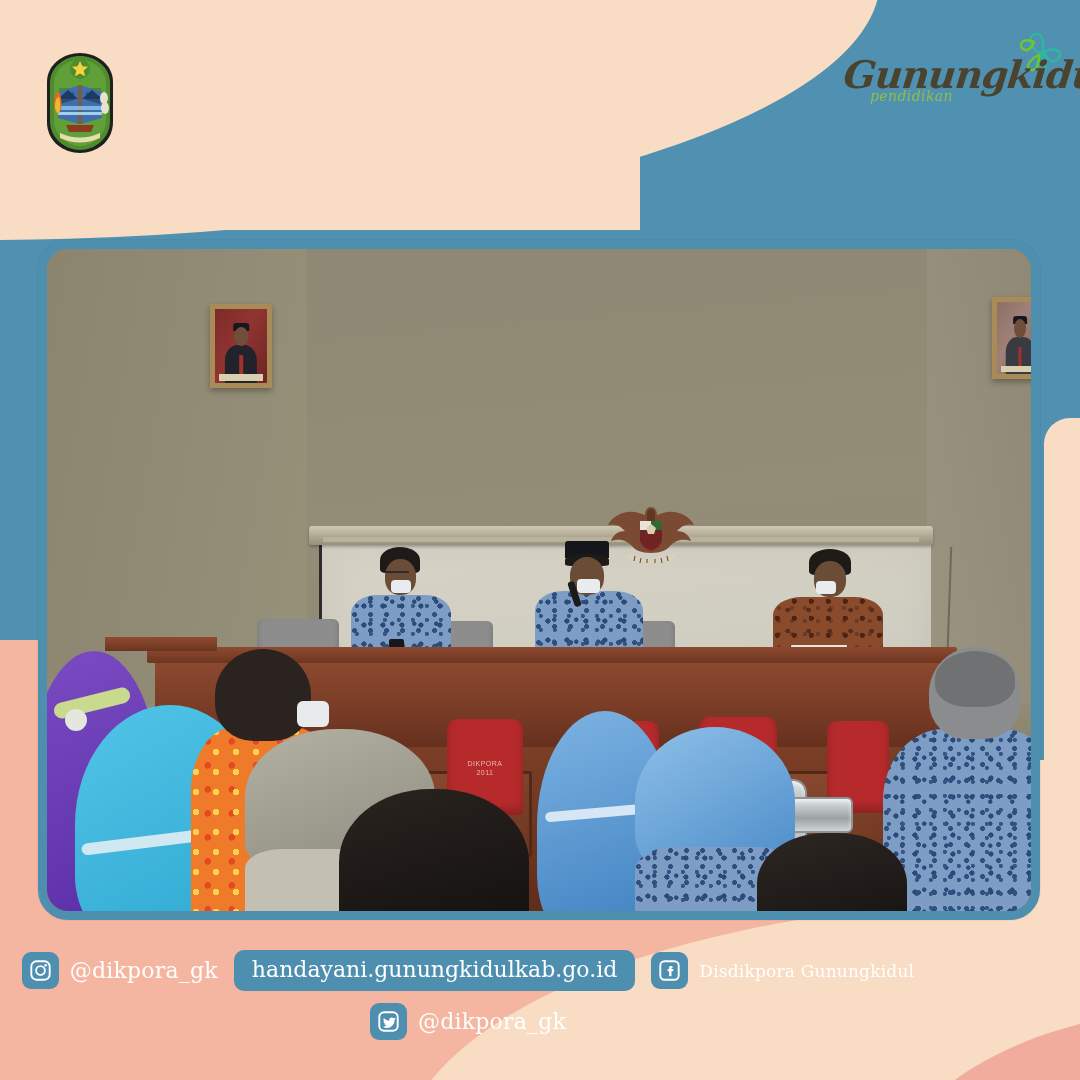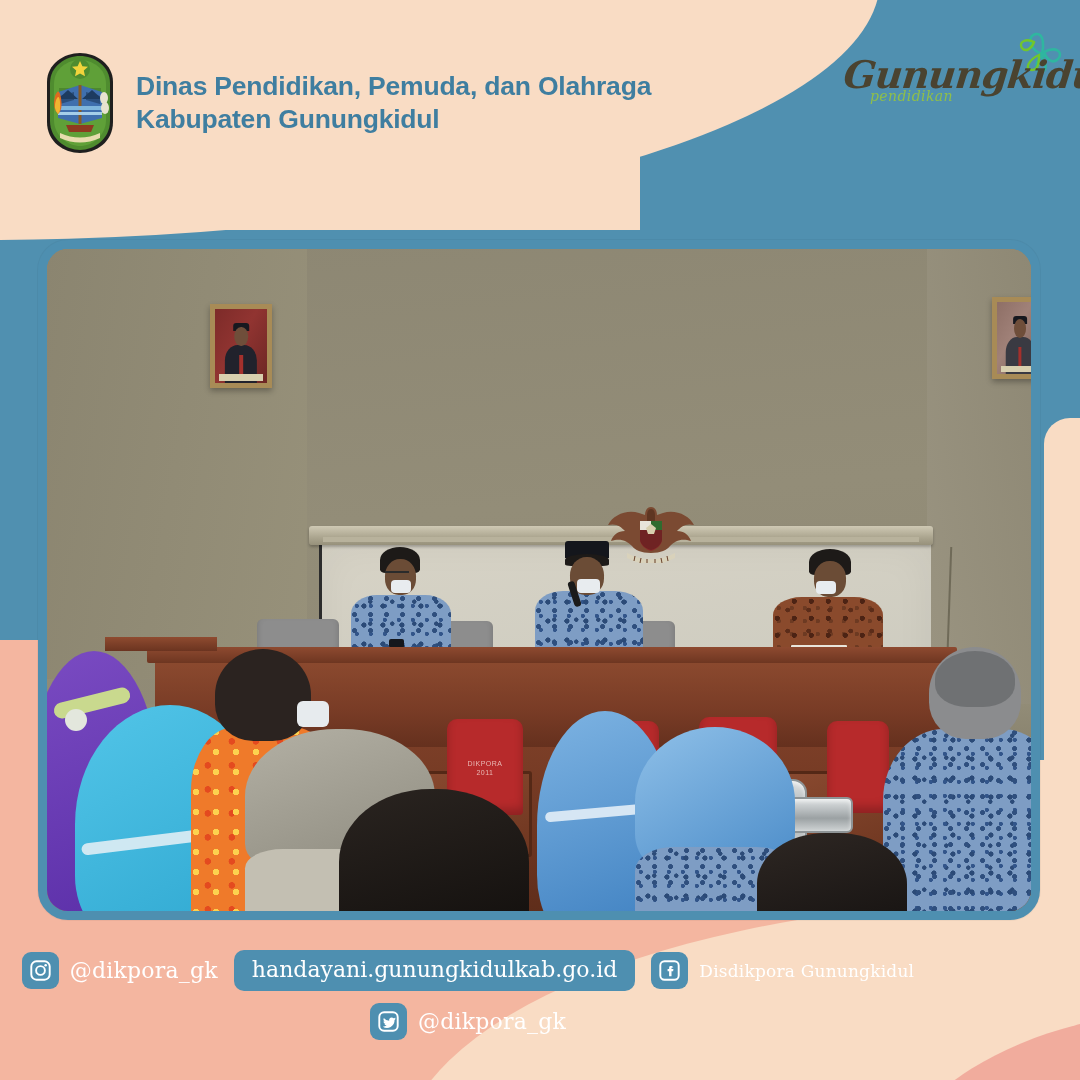--- a/index.html
+++ b/index.html
@@ -463,24 +463,20 @@
         <path d="M14 47 L24 38 L34 47 Z" fill="#1d3b60"></path>
         <path d="M38 47 L48 38 L58 47 Z" fill="#1d3b60"></path>
         <path d="M11 44 q4 -10 6 2 q2 12 -3 16 q-6 -6 -3 -18 Z" fill="#e06a1f"></path>
         <path d="M12 48 q3 -7 4 2 q1 9 -2 12 q-5 -5 -2 -14 Z" fill="#f2b531"></path>
         <ellipse cx="60" cy="46" rx="4" ry="6" fill="#e7e2cf"></ellipse>
         <ellipse cx="61" cy="56" rx="4" ry="6" fill="#e7e2cf"></ellipse>
         <path d="M22 73 h28 l-3 7 H25 Z" fill="#8e3a20"></path>
         <path d="M16 81 q20 9 40 0 l0 5 q-20 9 -40 0 Z" fill="#e8dcae"></path>
       </svg>
     </div>
-    <div class="header-text">
-      <div class="header-line1">Dinas Pendidikan, Pemuda, dan Olahraga</div>
-      <div class="header-line2">Kabupaten Gunungkidul</div>
-    </div>
   </div>
 
   <div class="brand">
     <svg class="brand-flourish" viewBox="0 0 56 56" aria-hidden="true">
       <g fill="none" stroke="#2fb6a0" stroke-width="2.6" stroke-linecap="round">
         <path d="M30 30 C18 26 14 12 24 10 C32 9 32 22 30 30 Z"></path>
         <path d="M32 28 C44 22 52 28 46 35 C40 41 34 34 32 28 Z"></path>
         <path d="M29 32 C22 40 24 50 31 47 C36 45 33 37 29 32 Z"></path>
       </g>
       <g fill="none" stroke="#72c62c" stroke-width="2.4" stroke-linecap="round">

